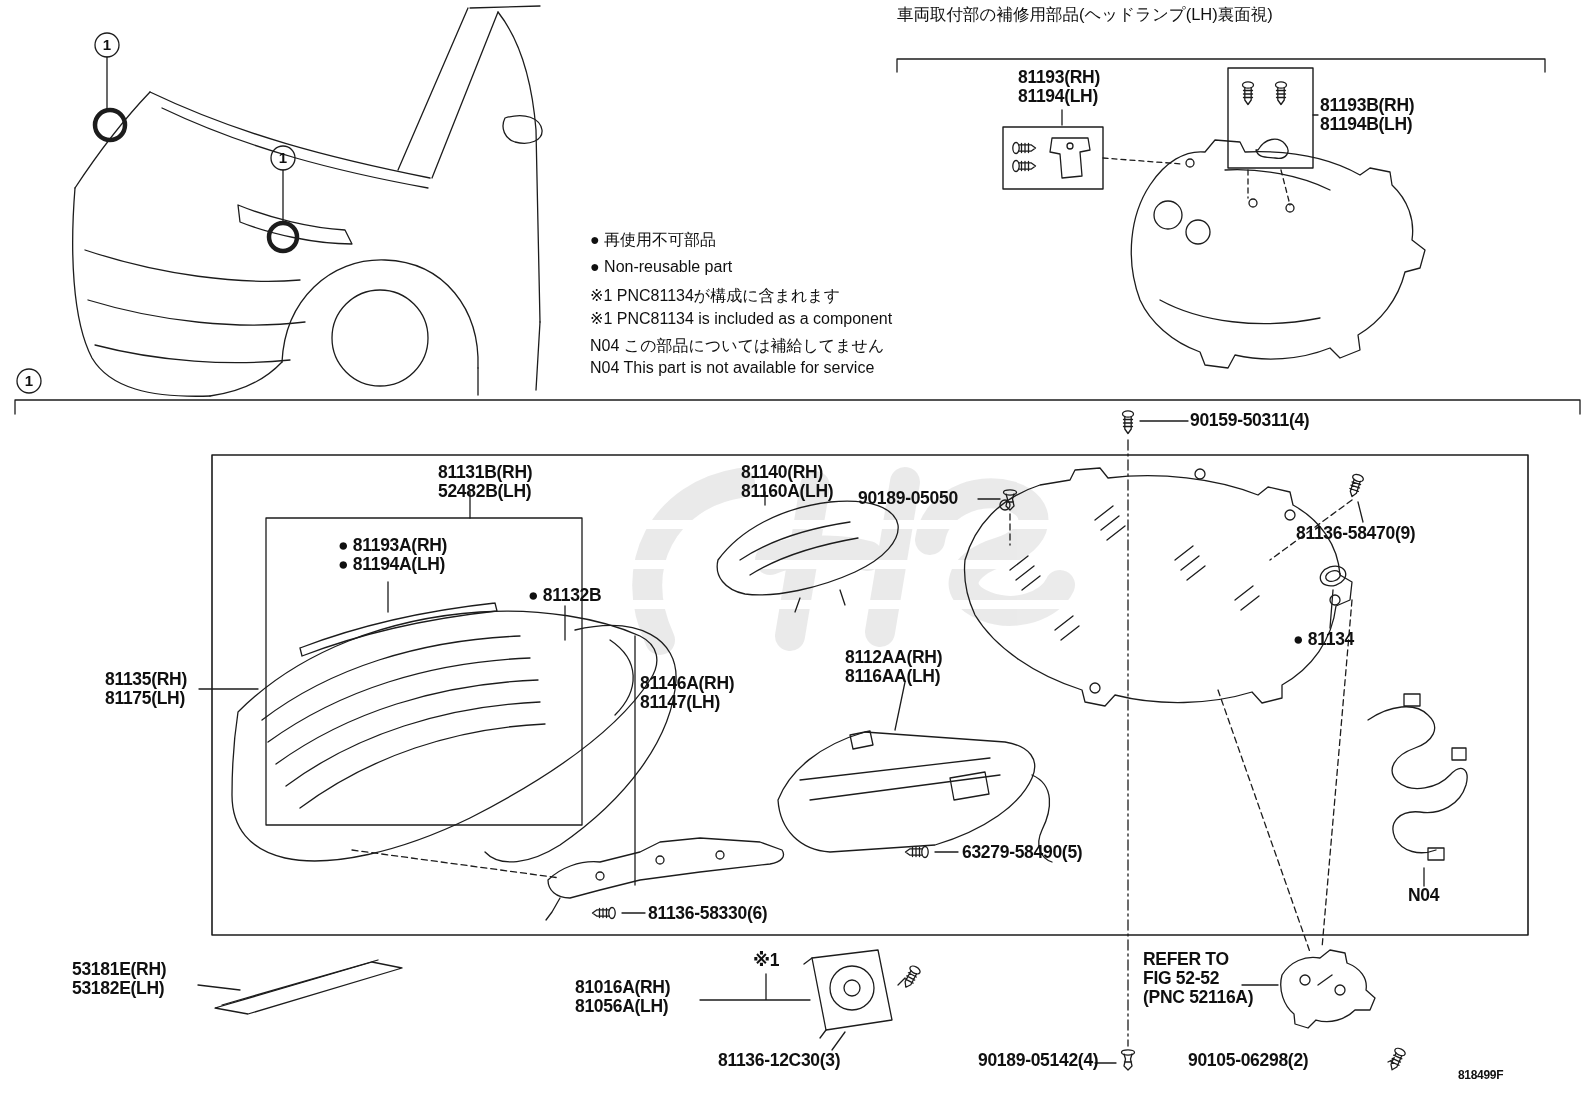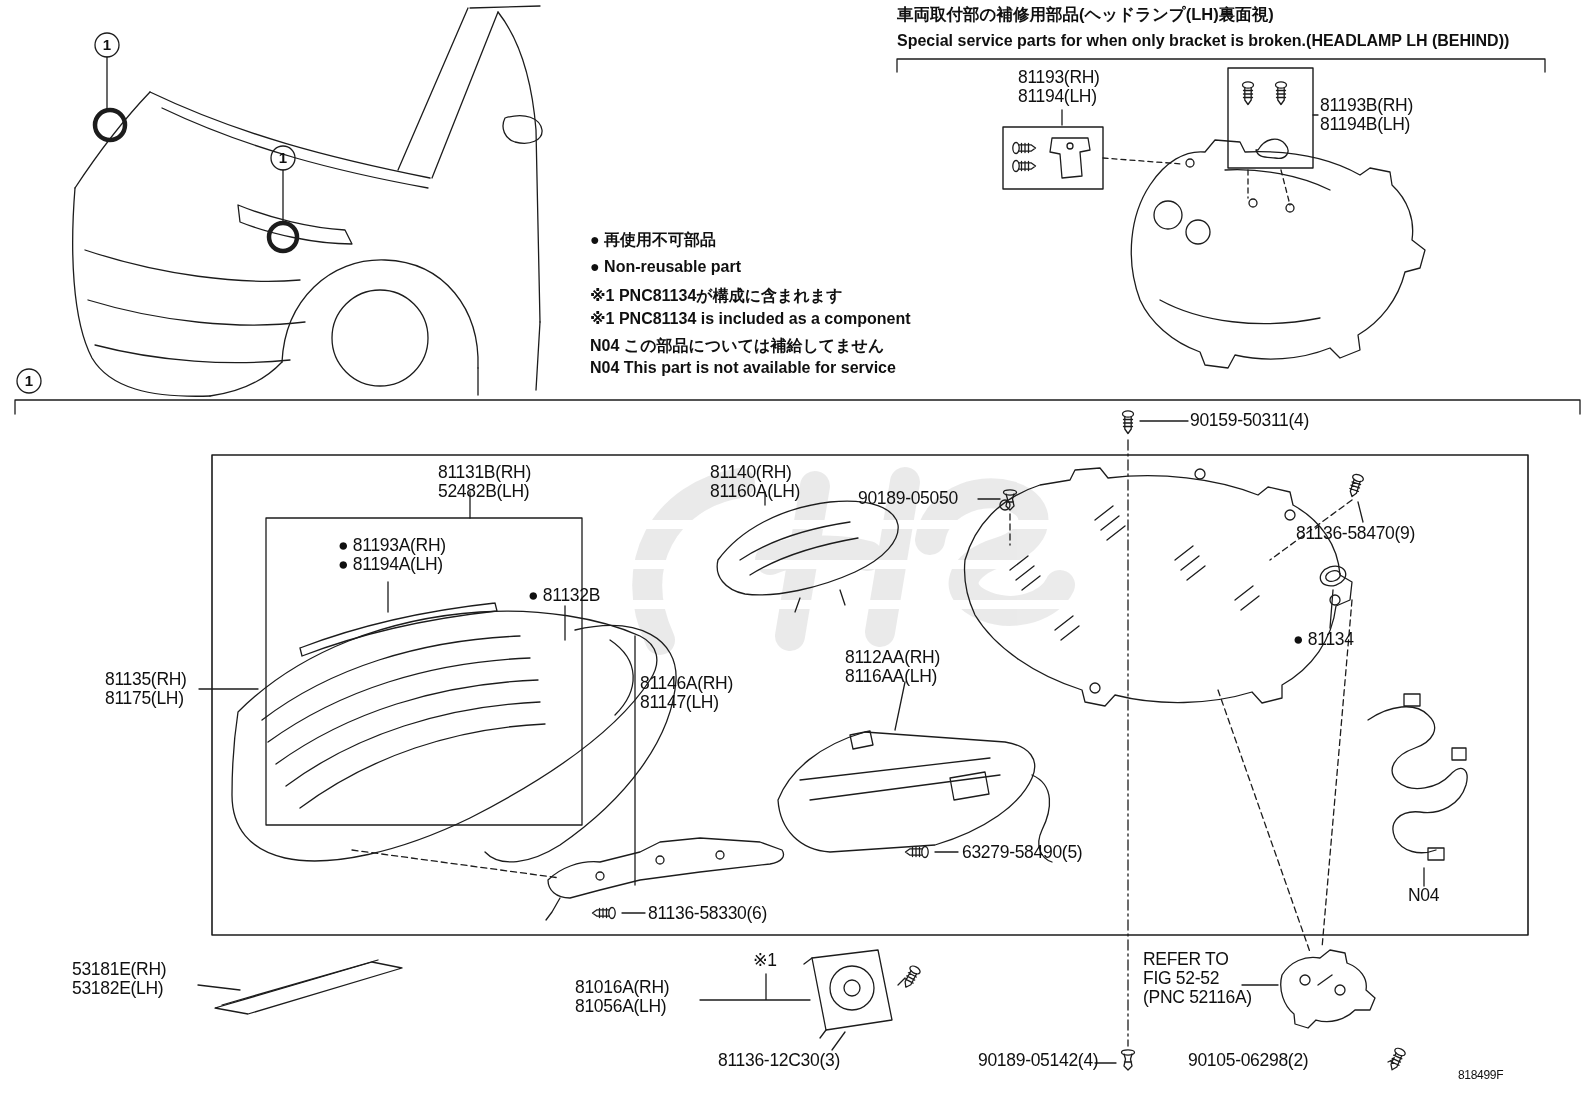--- a/index.html
+++ b/index.html
@@ -1,21 +1,21 @@
 <!DOCTYPE html>
 <html><head>
 <meta charset="utf-8">
 <style>
   *{box-sizing:border-box}
   html,body{margin:0;padding:0;background:#ffffff}
   #stage{position:relative;width:1592px;height:1099px;background:#fff;color:#101010;
          font-family:"Liberation Sans","DejaVu Sans",sans-serif;overflow:hidden}
   #art{position:absolute;left:0;top:0}
-  .lbl{position:absolute;font-weight:400;font-size:17.5px;line-height:19px;letter-spacing:-.3px;white-space:nowrap}
-  .txt{position:absolute;font-weight:700;font-size:16px;line-height:1.25;white-space:nowrap}
+  .lbl{position:absolute;font-weight:700;font-size:17.5px;line-height:19px;letter-spacing:-.3px;white-space:nowrap}
+  .txt{position:absolute;font-weight:400;font-size:16px;line-height:1.25;white-space:nowrap}
   .small{font-size:12px}
 </style>
 </head>
 <body>
 
 <div id="stage">
 
 <svg id="art" width="1592" height="1099" viewBox="0 0 1592 1099">
   <defs>
     <g id="screw">
@@ -237,21 +237,20 @@
       <path d="M198,985 L240,990"></path>
       <path d="M1095,1063 H1116"></path>
       <path d="M1388,1062 L1394,1059"></path>
       <path d="M1242,985 H1278"></path>
       <path d="M905,978 L898,985"></path>
     </g>
   </g>
 </svg>
 
 <div class="txt" style="left:897px;top:4px;font-size:16.5px">車両取付部の補修用部品(ヘッドランプ(LH)裏面視)</div>
-<div class="txt" style="left:897px;top:31px;font-size:16px">Special service parts for when only bracket is broken.(HEADLAMP LH (BEHIND))</div>
 
 <div class="txt" style="left:590px;top:230px">● 再使用不可部品</div>
 <div class="txt" style="left:590px;top:257px">● Non-reusable part</div>
 <div class="txt" style="left:590px;top:286px">※1 PNC81134が構成に含まれます</div>
 <div class="txt" style="left:590px;top:309px">※1 PNC81134 is included as a component</div>
 <div class="txt" style="left:590px;top:336px">N04  この部品については補給してません</div>
 <div class="txt" style="left:590px;top:358px">N04  This part is not available for service</div>
 
 <div class="lbl" style="left:1018px;top:68px">
   <div>81193(RH)</div>
@@ -261,21 +260,21 @@
   <div>81193B(RH)</div>
   <div>81194B(LH)</div>
 </div>
 
 <div class="lbl" style="left:1190px;top:411px">90159-50311(4)</div>
 
 <div class="lbl" style="left:438px;top:463px">
   <div>81131B(RH)</div>
   <div>52482B(LH)</div>
 </div>
-<div class="lbl" style="left:710px;top:463px">
+<div class="lbl" style="left:741px;top:463px">
   <div>81140(RH)</div>
   <div>81160A(LH)</div>
 </div>
 <div class="lbl" style="left:858px;top:489px">90189-05050</div>
 <div class="lbl" style="left:1296px;top:524px">81136-58470(9)</div>
 
 <div class="lbl" style="left:338px;top:536px">
   <div>● 81193A(RH)</div>
   <div>● 81194A(LH)</div>
 </div>

